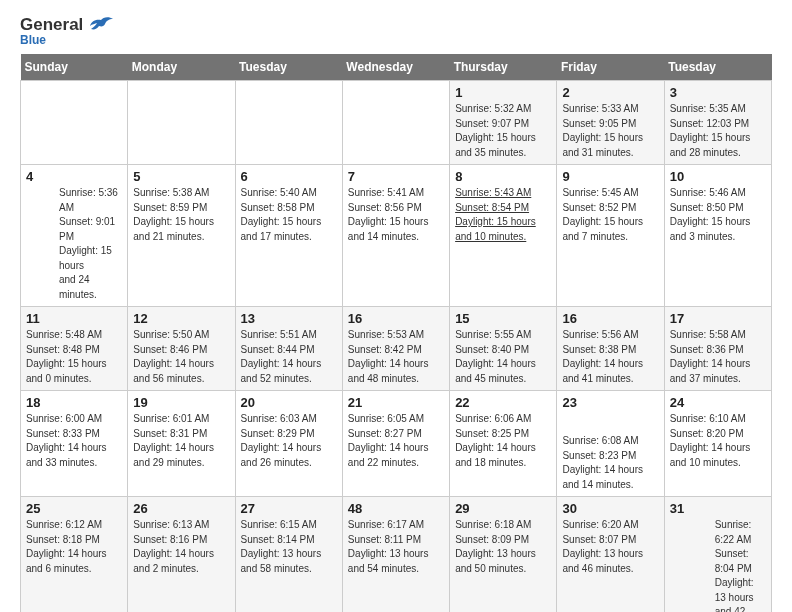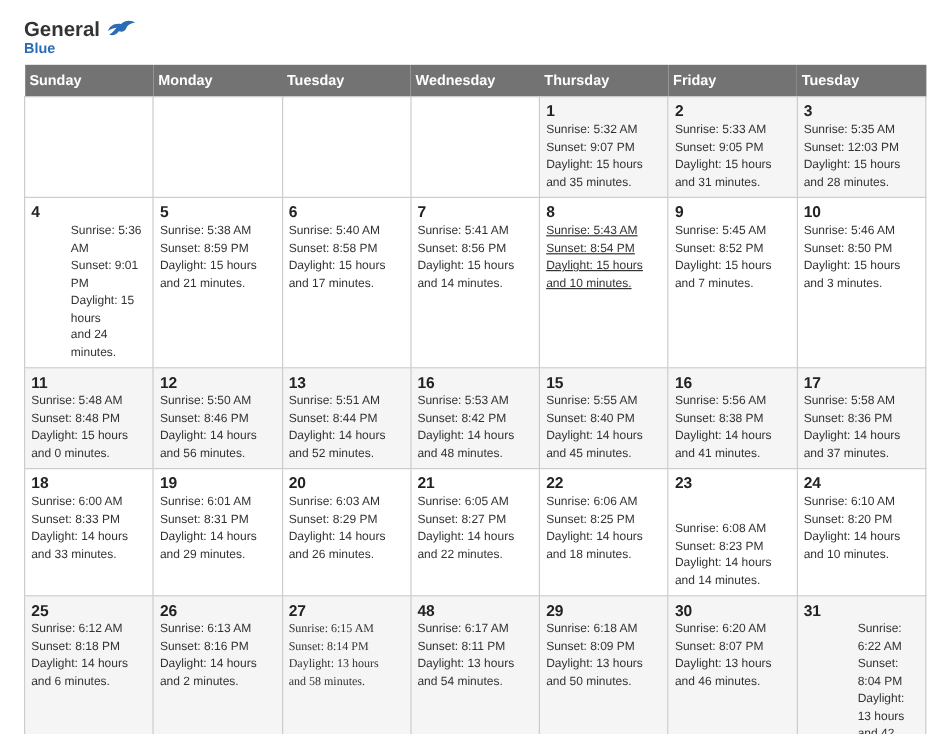--- a/index.html
+++ b/index.html
@@ -308,21 +308,21 @@
         </td>
         <td>
           <span class="day-number">26</span>
           <div class="cell-info" style="white-space: pre-line;">Sunrise: 6:13 AM
 Sunset: 8:16 PM
 Daylight: 14 hours
 and 2 minutes.</div>
         </td>
         <td>
           <span class="day-number">27</span>
-          <div class="cell-info" style="white-space: pre-line; font-family: Liberation Serif, serif;">Sunrise: 6:15 AM
+          <div class="cell-info" style="white-space: pre-line;">Sunrise: 6:15 AM
 Sunset: 8:14 PM
 Daylight: 13 hours
 and 58 minutes.</div>
         </td>
         <td>
           <span class="day-number">48</span>
           <div class="cell-info" style="white-space: pre-line;">Sunrise: 6:17 AM
 Sunset: 8:11 PM
 Daylight: 13 hours
 and 54 minutes.</div>

